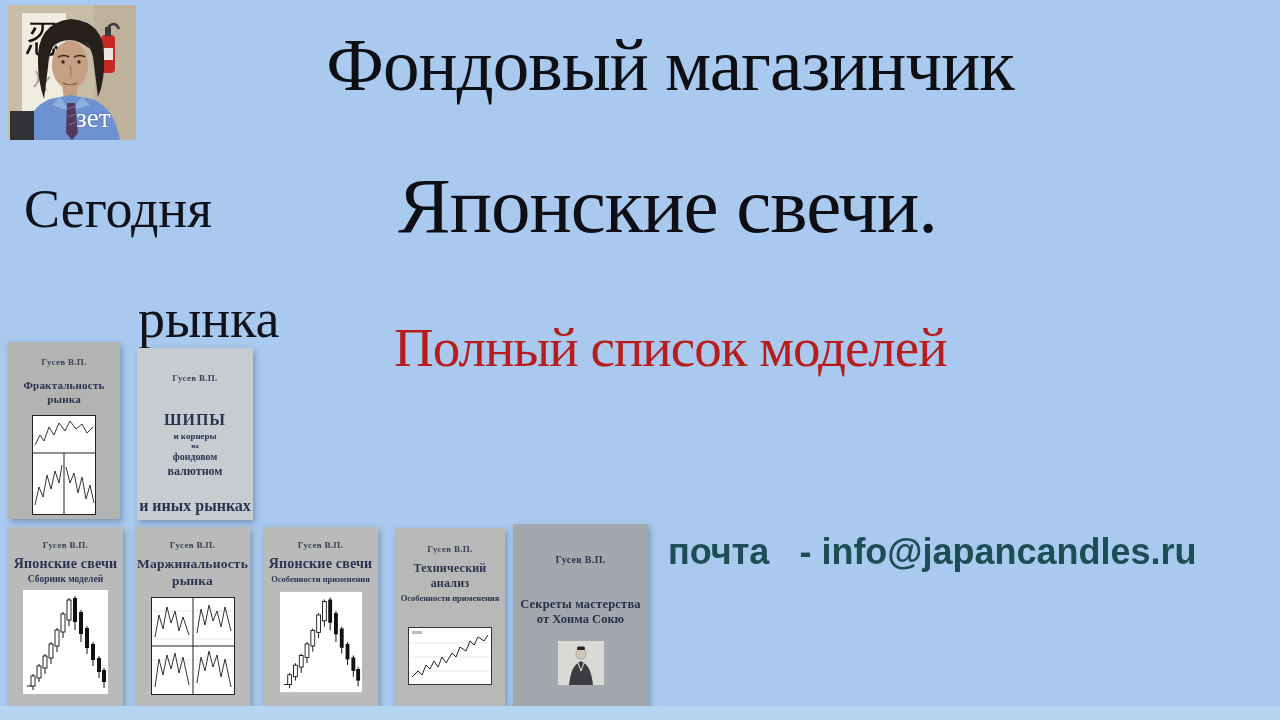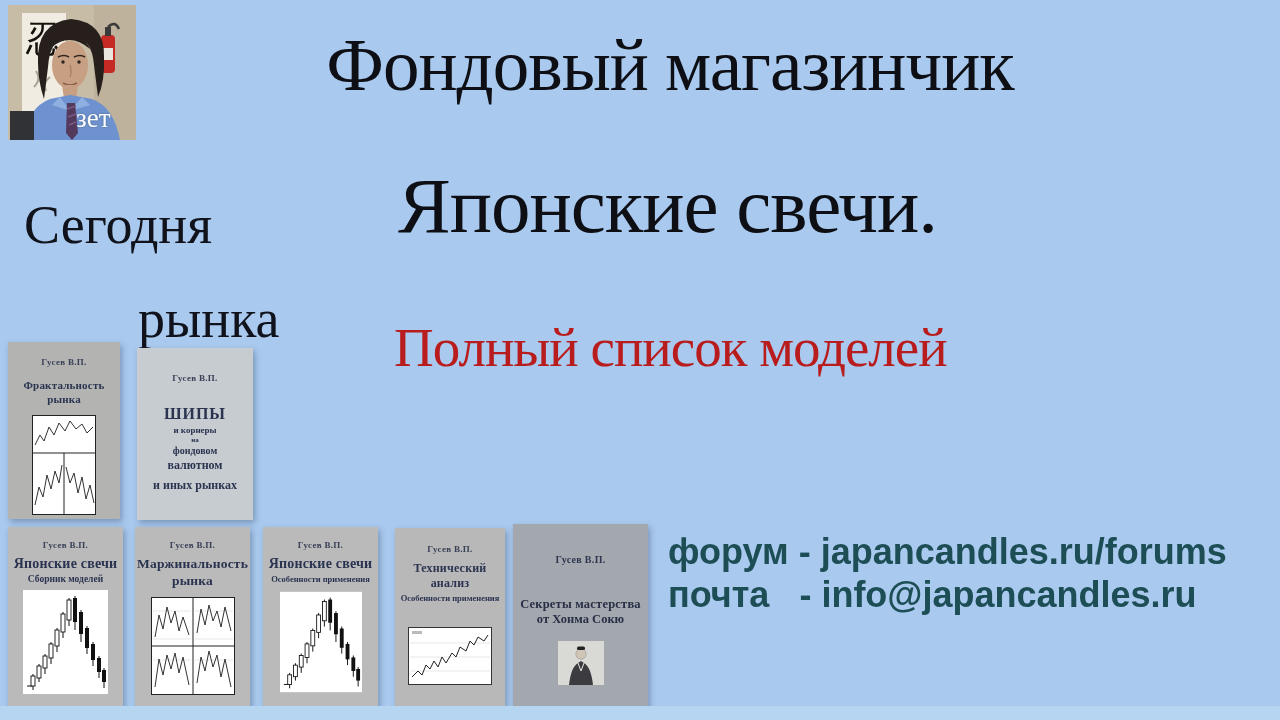--- a/index.html
+++ b/index.html
@@ -13,21 +13,21 @@
   .watermark{
     position:absolute;left:68px;top:98px;font-size:27px;color:#fff;
     font-family:"Liberation Serif",serif;text-shadow:0 0 2px rgba(0,0,0,.35);
   }
   
   .header-title{
     position:absolute;left:280px;top:28px;width:780px;text-align:center;
     font-size:73px;line-height:1.05;color:#0d0f14;letter-spacing:-1px;white-space:nowrap;
   }
   .promo-line{position:absolute;color:#10131c;font-size:54px;line-height:1;white-space:nowrap;}
-  .promo-1{left:24px;top:198px;}
+  .promo-1{left:24px;top:182px;}
   .promo-2{left:6px;top:243px;}
   .promo-3{left:138px;top:292px;}
   .announce-title{
     position:absolute;left:398px;top:166px;font-size:79px;line-height:1;
     color:#0d0f14;letter-spacing:-1px;white-space:nowrap;
   }
   .announce-sub{
     position:absolute;left:394px;top:320px;font-size:55px;line-height:1;
     color:#b91c1c;letter-spacing:-1px;white-space:nowrap;
   }
@@ -38,26 +38,26 @@
     color:#2a3350;font-family:"Liberation Serif",serif;
   }
   .b-author{font-size:9px;font-weight:bold;color:#3a4258;letter-spacing:.3px;}
   .b-title{font-weight:bold;letter-spacing:.2px;}
   .b-sub{font-weight:bold;}
   .book svg{display:block;margin:0 auto;}
   .bk-f{left:8px;top:342px;width:112px;height:177px;background:#b3b4b2;padding-top:15px;}
   .bk-f .b-title{font-size:11px;margin-top:12px;line-height:1.25;}
   .bk-f svg{margin-top:8px;}
   .bk-g{left:137px;top:348px;width:116px;height:172px;background:#c7ccd0;padding-top:25px;}
-  .bk-g .b-title{font-size:16px;margin-top:22px;letter-spacing:1px;}
+  .bk-g .b-title{font-size:16px;margin-top:28px;letter-spacing:1px;}
   .bk-g .g-l0{font-size:9px;font-weight:bold;margin-top:2px;}
   .bk-g .g-l1{font-size:7px;font-weight:bold;margin-top:1px;}
   .bk-g .g-l2{font-size:10px;font-weight:bold;margin-top:1px;}
   .bk-g .g-l3{font-size:12px;font-weight:bold;margin-top:2px;}
-  .bk-g .g-l4{font-size:12px;font-weight:bold;margin-top:5px;}
+  .bk-g .g-l4{font-size:16px;font-weight:bold;margin-top:18px;}
   .bk-a{left:8px;top:527px;width:115px;height:180px;background:#bababa;padding-top:13px;}
   .bk-a .b-title{font-size:14px;margin-top:6px;}
   .bk-a .b-sub{font-size:9.5px;margin-top:2px;}
   .bk-a svg{margin-top:6px;}
   .bk-b{left:135px;top:527px;width:115px;height:180px;background:#bababa;padding-top:13px;}
   .bk-b .b-title{font-size:13.5px;margin-top:6px;line-height:1.25;}
   .bk-b svg{margin-top:7px;}
   .bk-c{left:263px;top:527px;width:115px;height:180px;background:#bababa;padding-top:13px;}
   .bk-c .b-title{font-size:14px;margin-top:6px;}
   .bk-c .b-sub{font-size:8.5px;margin-top:2px;}
@@ -232,18 +232,17 @@
     <svg width="46" height="44" viewBox="0 0 46 44">
       <rect width="46" height="44" fill="#d9d9d6"></rect>
       <circle cx="23" cy="13" r="5.2" fill="#cfc6b8" stroke="#777" stroke-width=".4"></circle>
       <rect x="19" y="5.5" width="8" height="3.5" rx="1.5" fill="#222"></rect>
       <path d="M11 44 Q13 26 20 22 L23 20 L26 22 Q33 26 35 44 Z" fill="#3c3c40"></path>
       <path d="M20 22 L23 30 L26 22" stroke="#e8e6e0" stroke-width="1" fill="none"></path>
     </svg>
   </div>
 
   <div class="contacts">
-    <div class="contact-line contact-2">форум - japancandles.ru/forums</div>
     <div class="contact-line contact-3">почта   - info@japancandles.ru</div>
   </div>
 
   <div class="bottom-strip"></div>
 </div>
 
 </body></html>

